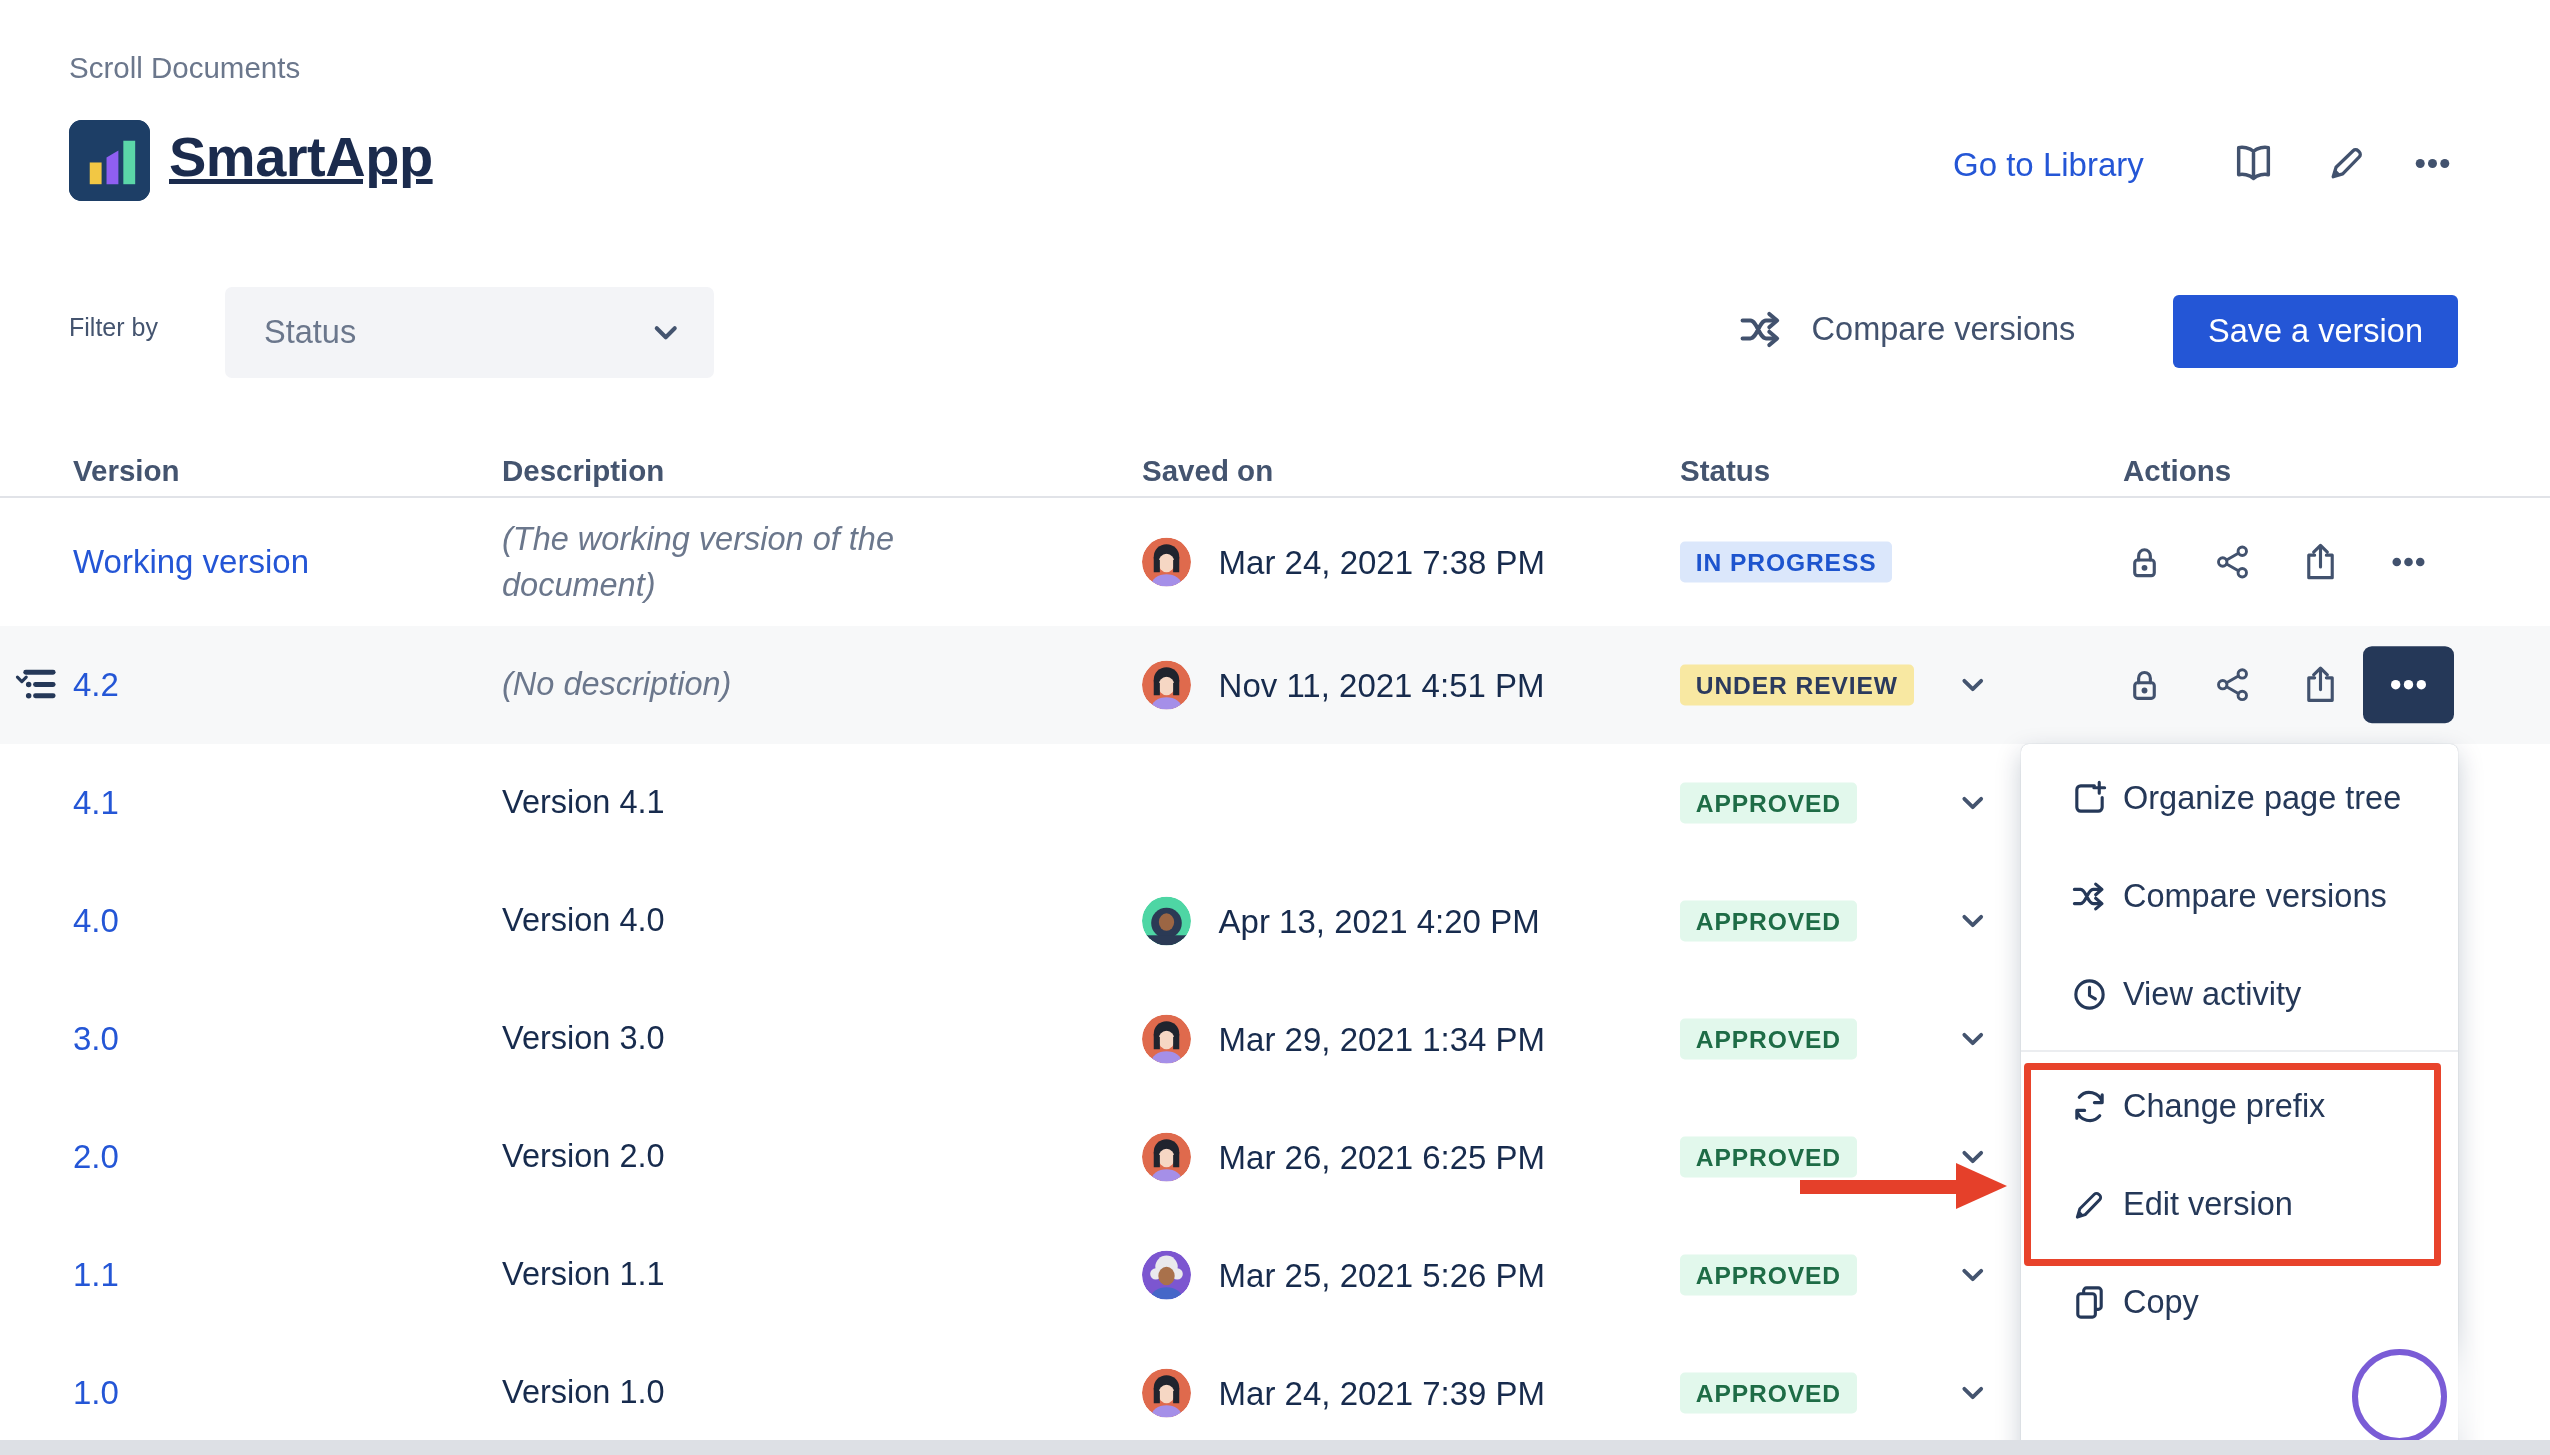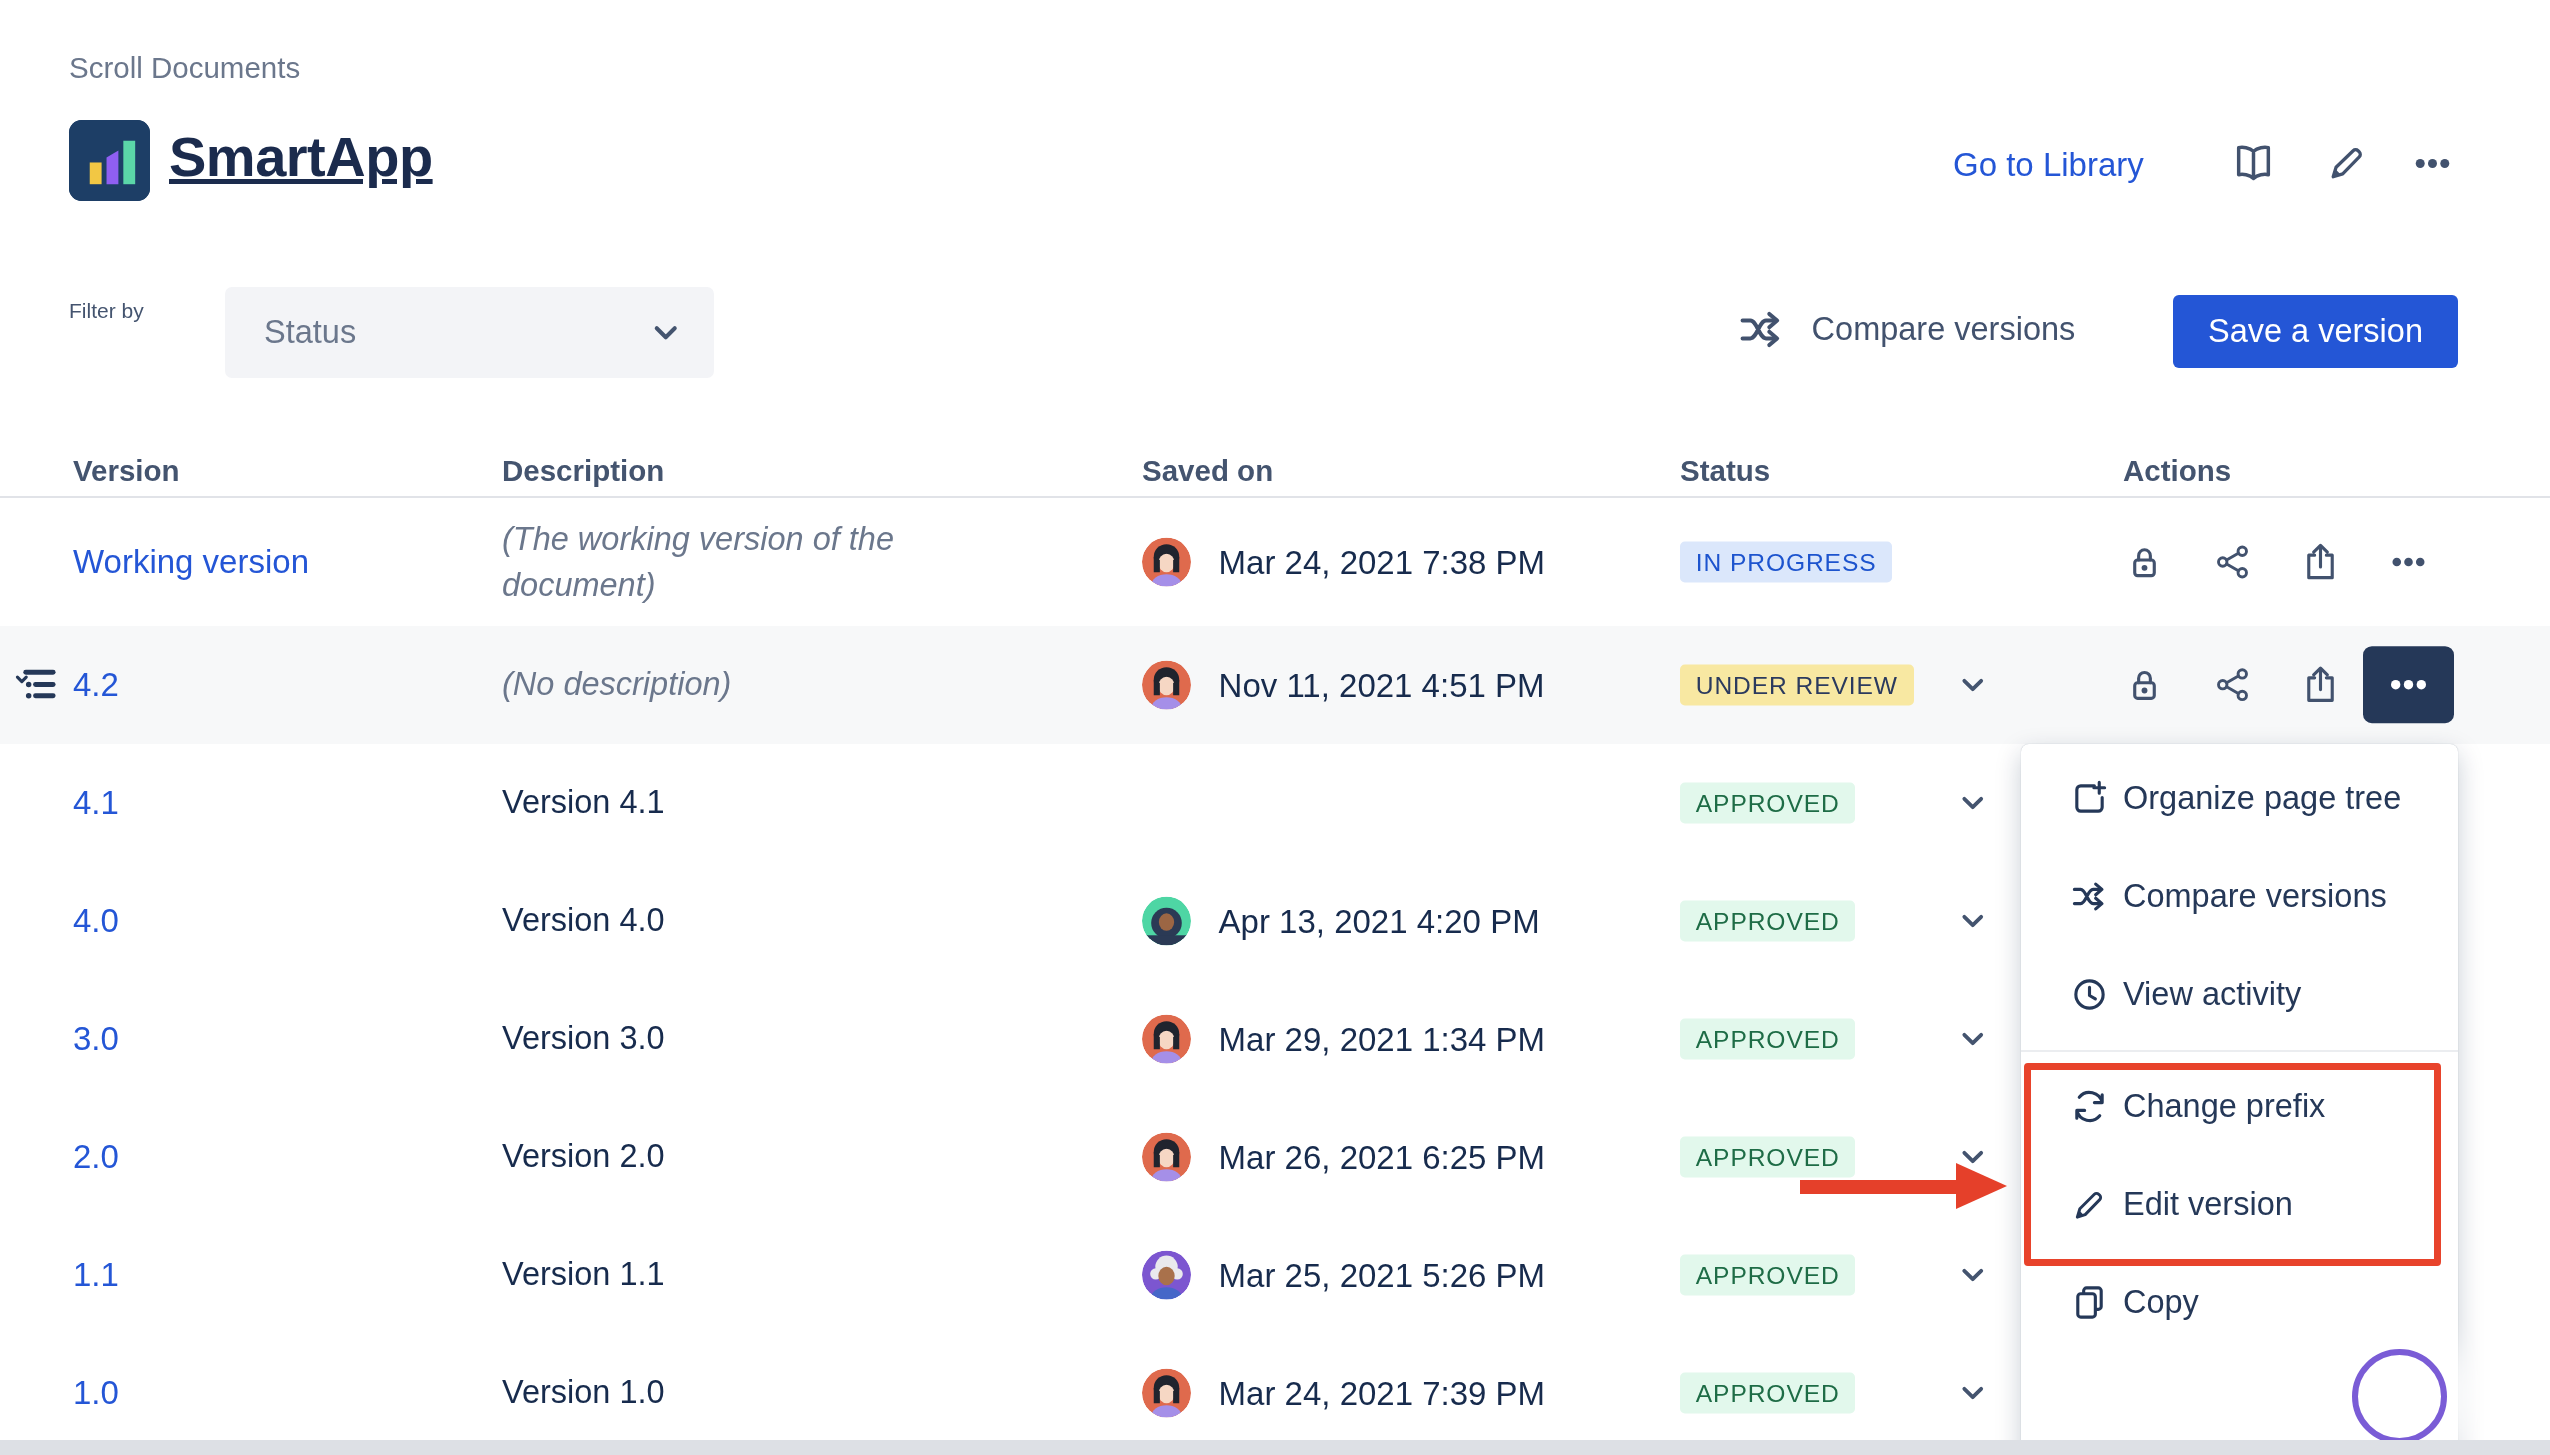--- a/index.html
+++ b/index.html
@@ -8,21 +8,21 @@
   
   .breadcrumb{position:absolute;left:69px;top:51px;font-size:29.5px;color:#6B778C;}
   .logo{position:absolute;left:69px;top:120px;width:81px;height:81px;background:#1D3E66;border-radius:12.8px;}
   .logo svg{width:81px;height:81px;display:block;}
   .title{position:absolute;left:169px;top:124px;font-size:56px;font-weight:700;color:#1B2B4D;letter-spacing:-0.5px;text-decoration:underline;}
   .library{position:absolute;left:1953px;top:146px;font-size:33px;color:#2456D6;cursor:pointer;}
   .hicon{position:absolute;top:141px;width:45px;height:45px;color:#42526E;cursor:pointer;}
   .hicon svg{width:100%;height:100%;display:block;}
   .h-book{left:2231px;} .h-pencil{left:2324px;} .h-more{left:2410px;}
   
-  .filter-label{position:absolute;left:69px;top:299px;font-size:21px;color:#44546F;}
+  .filter-label{position:absolute;left:69px;top:313px;font-size:25px;color:#44546F;}
   .dropdown{position:absolute;left:225px;top:287px;width:489px;height:91px;background:#F3F4F7;border-radius:6.9px;
             display:flex;align-items:center;justify-content:space-between;box-sizing:border-box;
             padding:0 33px 0 39px;cursor:pointer;}
   .dropdown .val{font-size:32.5px;color:#6B778C;}
   .dropdown .icn{width:31.5px;height:31.5px;color:#44546F;}
   .compare{position:absolute;left:1737px;top:305px;display:flex;align-items:center;gap:25.6px;cursor:pointer;}
   .compare .icn{width:49px;height:49px;color:#42526E;}
   .compare .lbl{font-size:32.5px;color:#42526E;}
   .save-btn{position:absolute;left:2173px;top:295px;width:285px;height:73px;background:#2456D6;border-radius:5.9px;
             display:flex;align-items:center;justify-content:center;font-size:32.5px;color:#fff;font-weight:500;cursor:pointer;}
@@ -40,21 +40,21 @@
   .c-ver{left:73px;font-size:33px;color:#2456D6;text-decoration:none;cursor:pointer;}
   .c-desc{left:502px;width:601px;font-size:32.5px;color:#172B4D;line-height:1.4;}
   .row.first .c-desc{width:473px;}
   .desc-italic{font-style:italic;color:#6B778C;}
   .c-saved{left:1142px;display:flex;align-items:center;gap:27.6px;}
   .avatar{width:49px;height:49px;border-radius:50%;overflow:hidden;flex:none;}
   .avatar svg{width:49px;height:49px;display:block;}
   .date{font-size:33px;color:#172B4D;white-space:nowrap;}
   .c-status{left:1680px;}
   .badge{display:inline-block;height:41px;line-height:42px;padding:0 15.8px;border-radius:4.9px;
-         font-size:24.6px;font-weight:400;letter-spacing:0.9px;white-space:nowrap;}
+         font-size:24.6px;font-weight:700;letter-spacing:0.9px;white-space:nowrap;}
   .badge.progress{background:#DBE7FB;color:#1D54CE;}
   .badge.review{background:#F8E8A2;color:#2B3A5E;}
   .badge.approved{background:#E2F8EC;color:#1E6C46;}
   .c-chev{left:1958px;width:29.5px;height:29.5px;color:#44546F;cursor:pointer;}
   .c-chev svg{width:100%;height:100%;}
   .c-acts{left:2123px;display:flex;gap:45px;}
   .act{width:43px;height:43px;color:#42526E;cursor:pointer;position:relative;}
   .act svg{width:100%;height:100%;}
   .act.act-dark{width:91px;height:77px;margin:-16.7px -23.6px;background:#253858;border-radius:8.9px;
                 display:flex;align-items:center;justify-content:center;color:#fff;}

